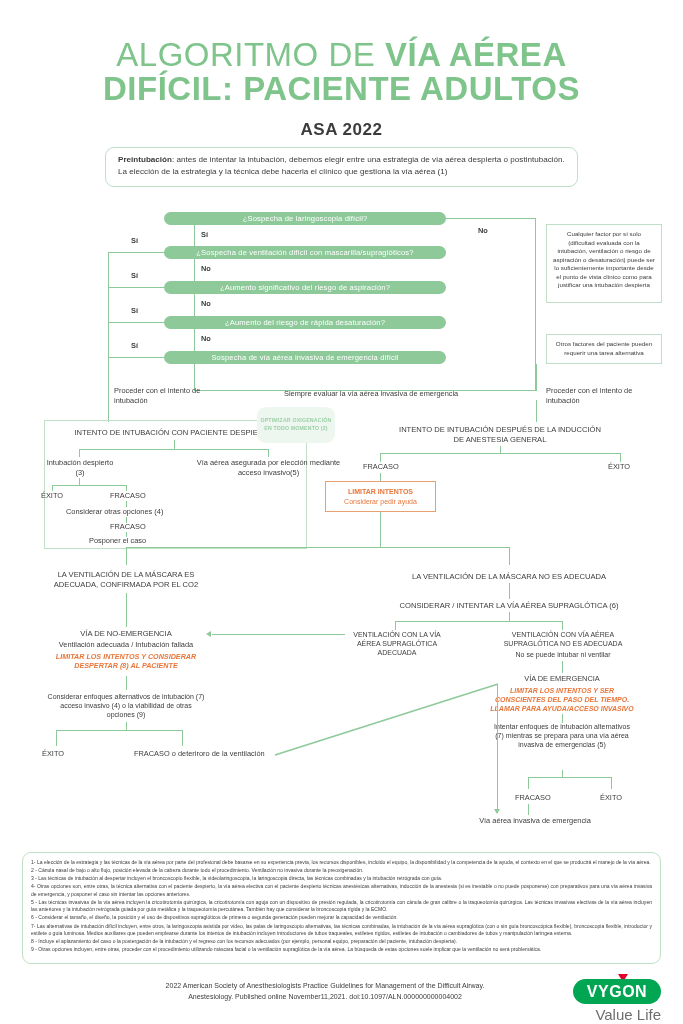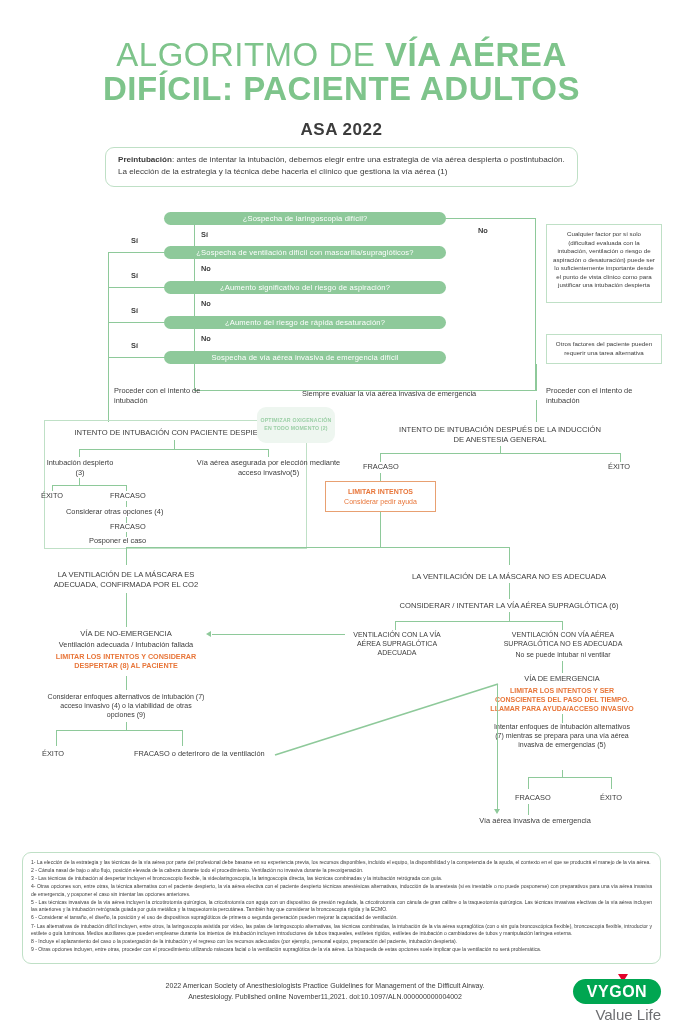--- a/index.html
+++ b/index.html
@@ -46,21 +46,21 @@
 
   .note-box {
     position: absolute; border: 1px solid #bfe0c6; padding: 5px 6px;
     font-size: 6.2px; line-height: 1.38; text-align: center; color: #3b3b3b;
   }
 
   .txt { position: absolute; font-size: 7.4px; color: #3b3b3b; line-height: 1.3; }
   .txt.c { text-align: center; }
   .txt.bold { font-weight: 400; }
   .txt.cap { font-size: 7.6px; }
-  .orange { color: #e8763a; font-weight: 700; }
+  .orange { color: #e8763a; font-weight: 700; font-style: italic; }
 
   .badge {
     position: absolute; left: 257px; top: 407px; width: 78px; height: 36px;
     background: #eef6f0; border-radius: 9px;
     color: #9bcfa6; font-size: 5.2px; font-weight: 700; letter-spacing: .2px;
     display: flex; align-items: center; justify-content: center; text-align: center;
     line-height: 1.5; padding: 2px;
   }
 
   .limit-box {
@@ -147,21 +147,21 @@
   <div class="hline" style="left:108px; top:322px; width:58px;"></div>
   <div class="hline" style="left:108px; top:357px; width:58px;"></div>
 
   <div class="hline" style="left:446px; top:218px; width:90px;"></div>
   <div class="vline" style="left:535px; top:218px; height:172px;"></div>
 
   <div class="note-box" style="left:546px; top:224px; width:116px; height:79px;">Cualquier factor por sí solo (dificultad evaluada con la intubación, ventilación o riesgo de aspiración o desaturación) puede ser lo suficientemente importante desde el punto de vista clínico como para justificar una intubación despierta</div>
   <div class="note-box" style="left:546px; top:334px; width:116px; height:30px;">Otros factores del paciente pueden requerir una tarea alternativa</div>
 
   <div class="txt" style="left:114px; top:386px; width:120px;">Proceder con el intento de intubación</div>
-  <div class="txt" style="left:302px; top:389px; width:240px;">Siempre evaluar la vía aérea invasiva de emergencia</div>
+  <div class="txt" style="left:284px; top:389px; width:240px;">Siempre evaluar la vía aérea invasiva de emergencia</div>
   <div class="txt" style="left:546px; top:386px; width:120px;">Proceder con el intento de intubación</div>
 
   <div class="vline" style="left:108px; top:400px; height:22px;"></div>
   <div class="vline" style="left:536px; top:400px; height:22px;"></div>
 
   <div class="boxo" style="left:44px; top:420px; width:263px; height:129px;"></div>
   <div class="txt cap c" style="left:54px; top:428px; width:240px;">INTENTO DE INTUBACIÓN CON PACIENTE DESPIERTO</div>
 
   <div class="vline" style="left:174px; top:440px; height:10px;"></div>
   <div class="hline" style="left:79px; top:449px; width:190px;"></div>

